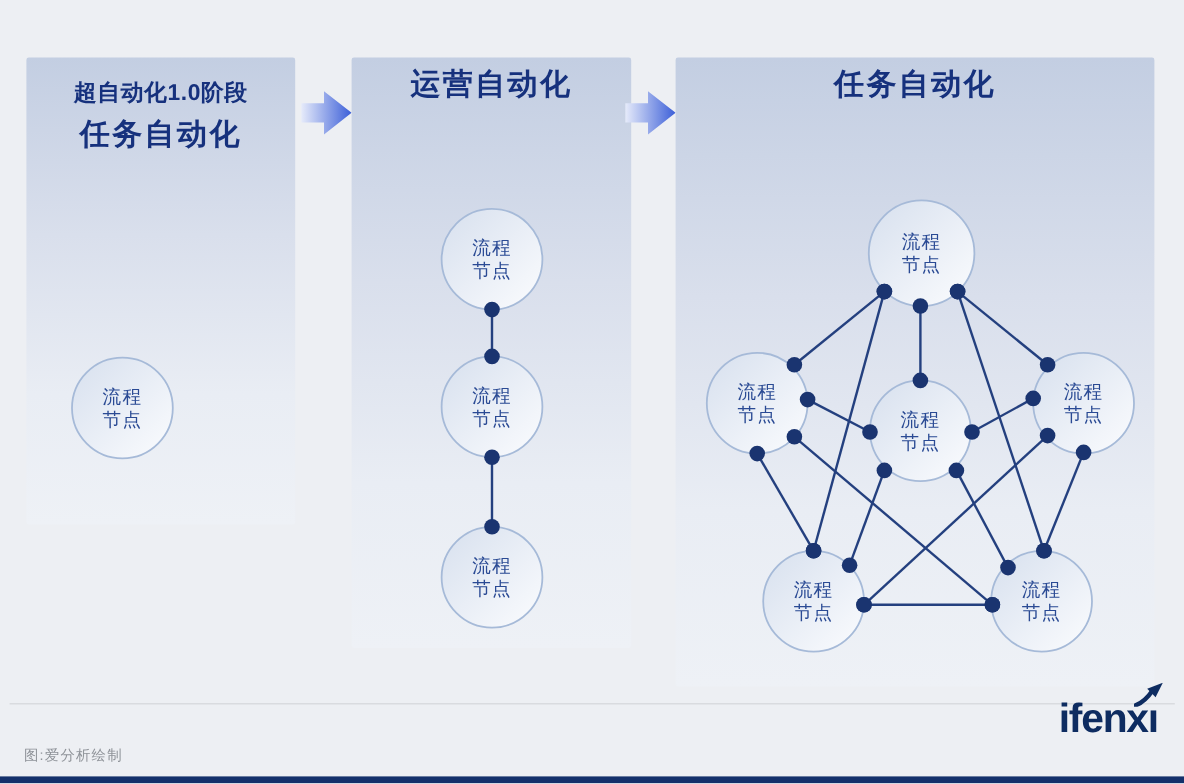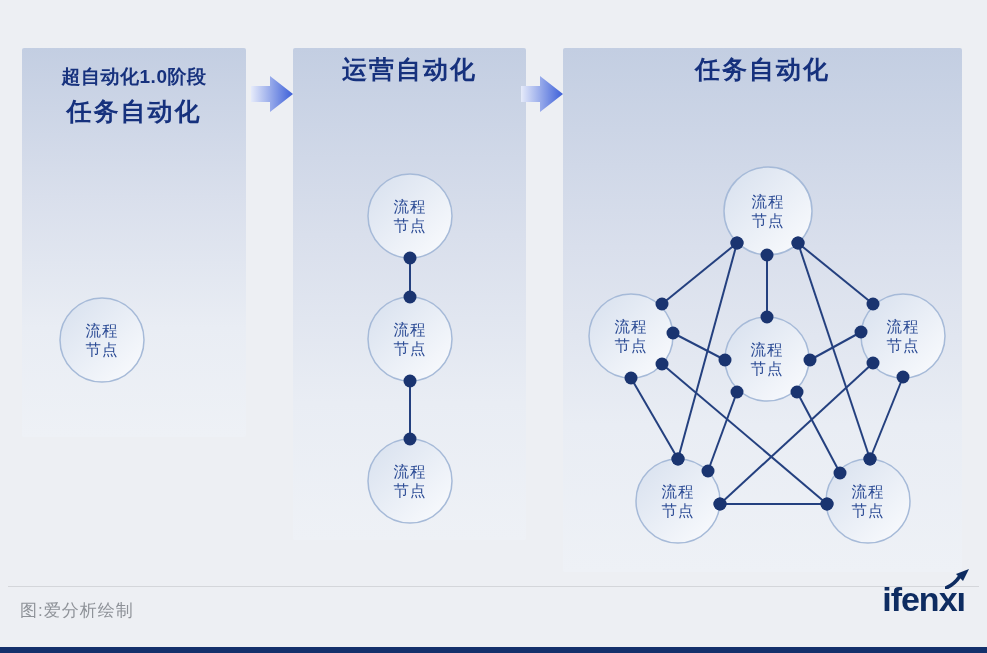--- a/index.html
+++ b/index.html
@@ -23,21 +23,21 @@
     font-size:19px; font-weight:700; color:var(--title); letter-spacing:0.5px;
   }
   .panel-subtitle{
     position:relative; z-index:2; margin-top:5px; text-align:center;
     font-size:25px; font-weight:700; color:var(--title); letter-spacing:2px;
   }
   svg.diagram{position:absolute; left:0; top:0; width:100%; height:100%; z-index:1;}
   svg.diagram text{font-family:"Liberation Sans", sans-serif;}
   svg.arrow{position:absolute; z-index:3;}
   .divider{position:absolute; left:8px; right:8px; top:586px; height:1px; background:#d4d6da;}
-  .caption{position:absolute; left:20px; top:599px; font-size:17px; color:var(--footer-text); letter-spacing:1px;}
+  .caption{position:absolute; left:20px; top:621px; font-size:12px; color:var(--footer-text); letter-spacing:1px;}
   .logo{position:absolute; right:22px; top:582px; font-size:34px; font-weight:700;
         color:var(--logo); letter-spacing:-1px; line-height:1;}
   .logo .logo-i{position:relative; display:inline-block;}
   .logo .logo-arrow{position:absolute; right:-5px; top:-13px;}
   .bottom-bar{position:absolute; left:0; right:0; bottom:0; height:6px; background:var(--bar);}
 </style>
 </head>
 <body>
 
 <div class="stage">

